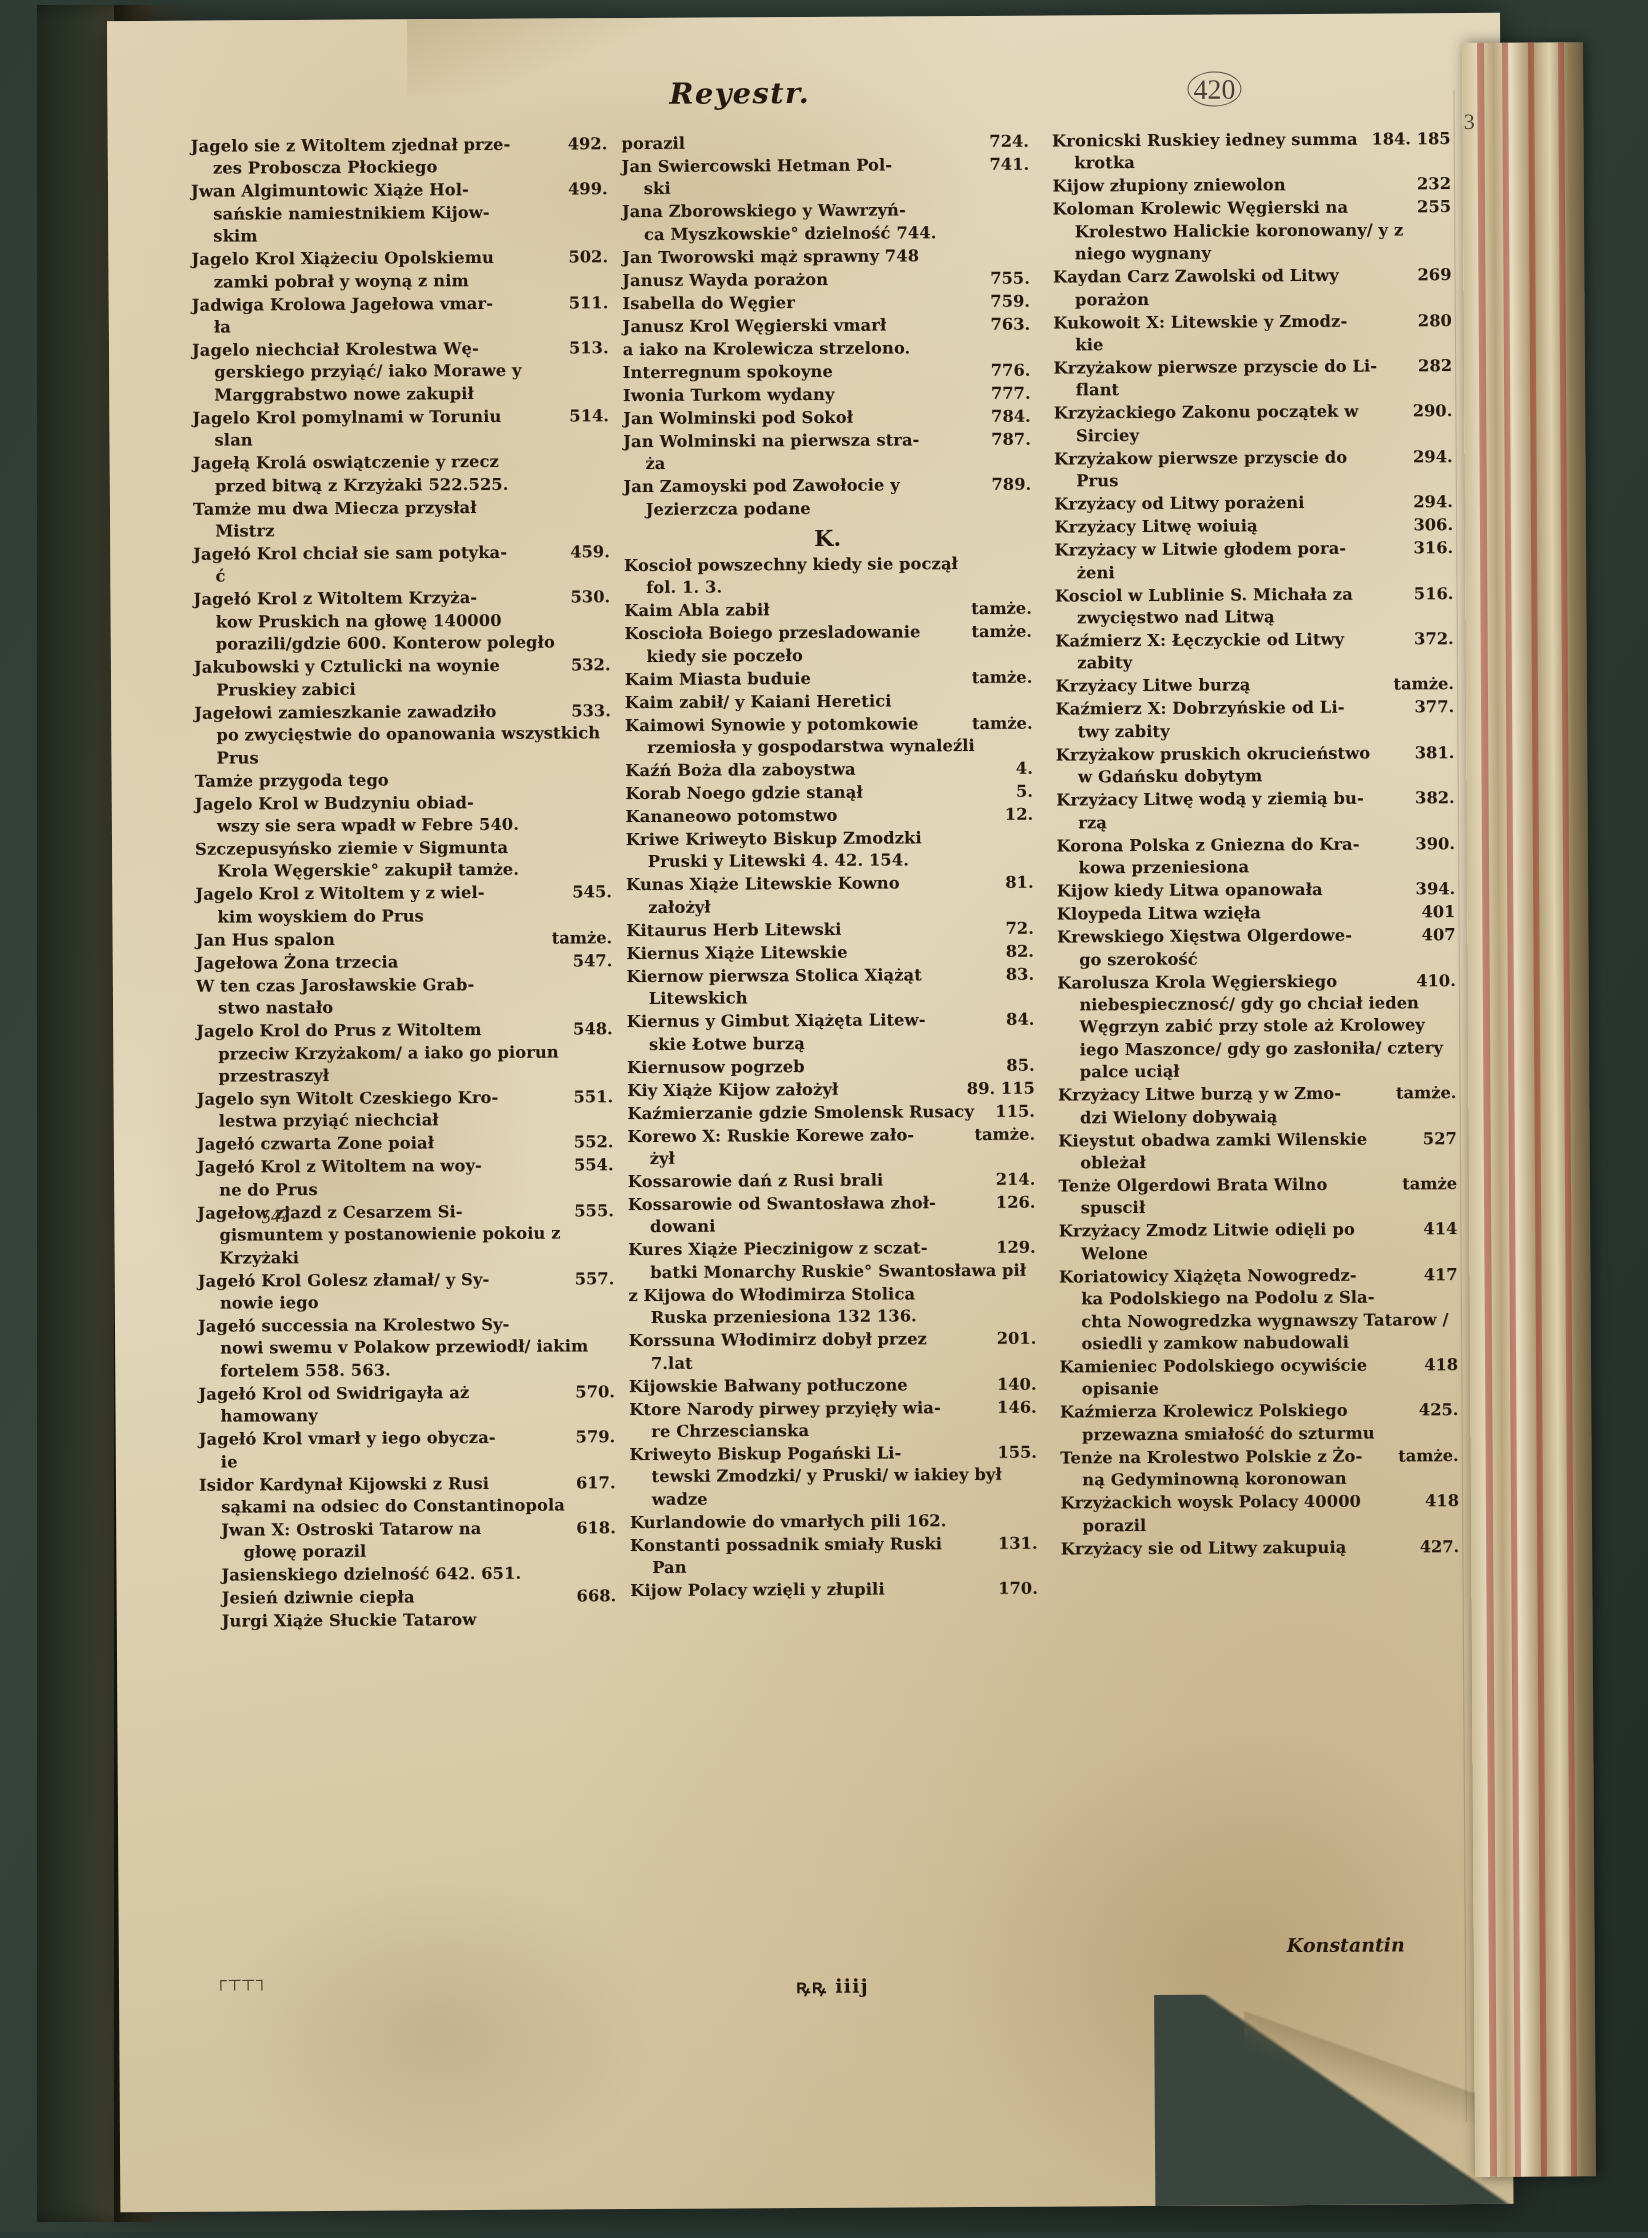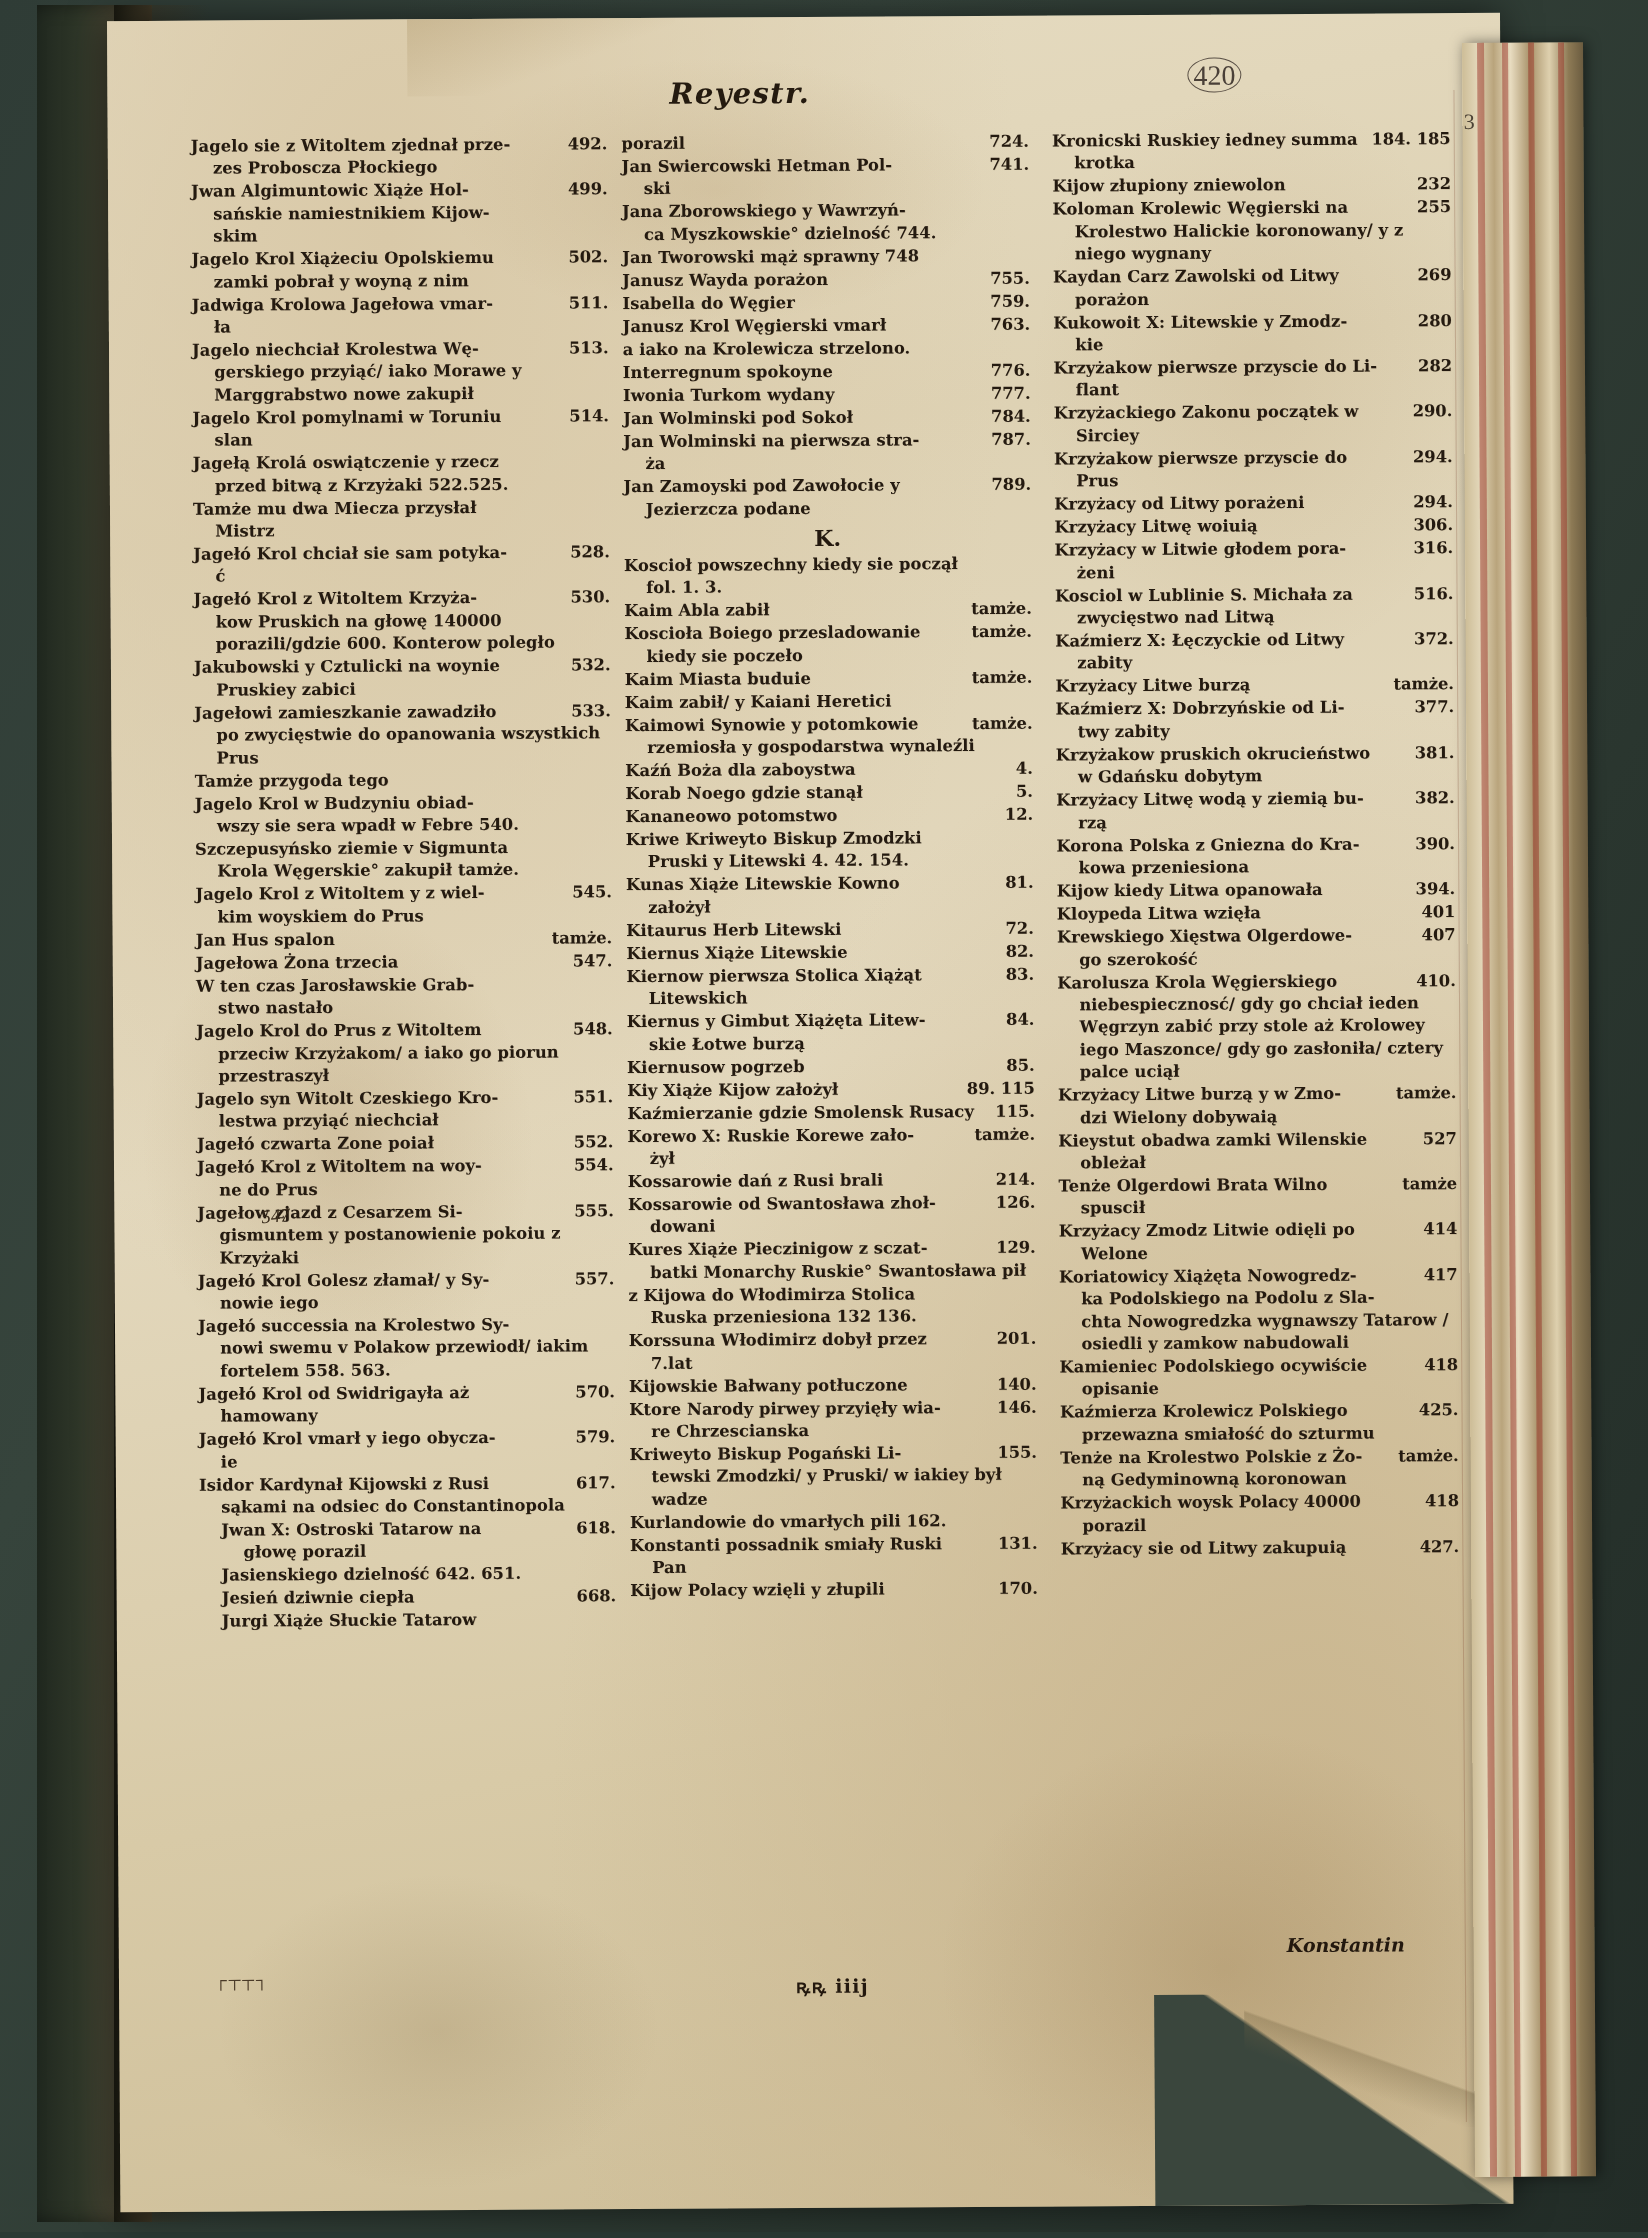--- a/index.html
+++ b/index.html
@@ -151,21 +151,21 @@
     font-size: 29px;
     letter-spacing: 1.3px;
     font-style: italic;
     font-weight: bold;
     color: #241a0f;
   }
 
   .folio-num {
     position: absolute;
     left: 1080px;
-    top: 45px;
+    top: 59px;
     font-size: 28px;
     color: #4a4038;
     font-family: "Liberation Serif", serif;
   }
   .folio-num .ring {
     border: 1.9px solid #5a5046;
     border-radius: 50%;
     padding: 1.3px 5.1px;
   }
   .edge-num {
@@ -303,21 +303,21 @@
 
         <div class="col col-1">
           <div class="entry"><span class="pg">492.</span><span class="txt">Jagelo sie z Witoltem zjednał prze-</span><span class="cont">zes Proboscza Płockiego</span></div>
           <div class="entry"><span class="pg">499.</span><span class="txt">Jwan Algimuntowic Xiąże Hol-</span><span class="cont">sańskie namiestnikiem Kijow-</span><span class="cont">skim</span></div>
           <div class="entry"><span class="pg">502.</span><span class="txt">Jagelo Krol Xiążeciu Opolskiemu</span><span class="cont">zamki pobrał y woyną z nim</span></div>
           <div class="entry"><span class="pg">511.</span><span class="txt">Jadwiga Krolowa Jagełowa vmar-</span><span class="cont">ła</span></div>
           <div class="entry"><span class="pg">513.</span><span class="txt">Jagelo niechciał Krolestwa Wę-</span><span class="cont">gerskiego przyiąć/ iako Morawe y Marggrabstwo nowe zakupił</span></div>
           <div class="entry"><span class="pg">514.</span><span class="txt">Jagelo Krol pomylnami w Toruniu</span><span class="cont">slan</span></div>
           <div class="entry"><span class="txt">Jagełą Krolá oswiątczenie y rzecz</span><span class="cont">przed bitwą z Krzyżaki 522.525.</span></div>
           <div class="entry"><span class="txt">Tamże mu dwa Miecza przysłał</span><span class="cont">Mistrz</span></div>
-          <div class="entry"><span class="pg">528.</span><span class="txt">Jagełó Krol chciał sie sam potyka-</span><span class="cont">ć</span></div>
+          <div class="entry"><span class="pg">459.</span><span class="txt">Jagełó Krol chciał sie sam potyka-</span><span class="cont">ć</span></div>
           <div class="entry"><span class="pg">530.</span><span class="txt">Jagełó Krol z Witoltem Krzyża-</span><span class="cont">kow Pruskich na głowę 140000 porazili/gdzie 600. Konterow poległo</span></div>
           <div class="entry"><span class="pg">532.</span><span class="txt">Jakubowski y Cztulicki na woynie</span><span class="cont">Pruskiey zabici</span></div>
           <div class="entry"><span class="pg">533.</span><span class="txt">Jagełowi zamieszkanie zawadziło</span><span class="cont">po zwycięstwie do opanowania wszystkich Prus</span></div>
           <div class="entry"><span class="txt">Tamże przygoda tego</span></div>
           <div class="entry"><span class="txt">Jagelo Krol w Budzyniu obiad-</span><span class="cont">wszy sie sera wpadł w Febre 540.</span></div>
           <div class="entry"><span class="txt">Szczepusyńsko ziemie v Sigmunta</span><span class="cont">Krola Węgerskie° zakupił tamże.</span></div>
           <div class="entry"><span class="pg">545.</span><span class="txt">Jagelo Krol z Witoltem y z wiel-</span><span class="cont">kim woyskiem do Prus</span></div>
           <div class="entry"><span class="pg">tamże.</span><span class="txt">Jan Hus spalon</span></div>
           <div class="entry"><span class="pg">547.</span><span class="txt">Jagełowa Żona trzecia</span></div>
           <div class="entry"><span class="txt">W ten czas Jarosławskie Grab-</span><span class="cont">stwo nastało</span></div>

